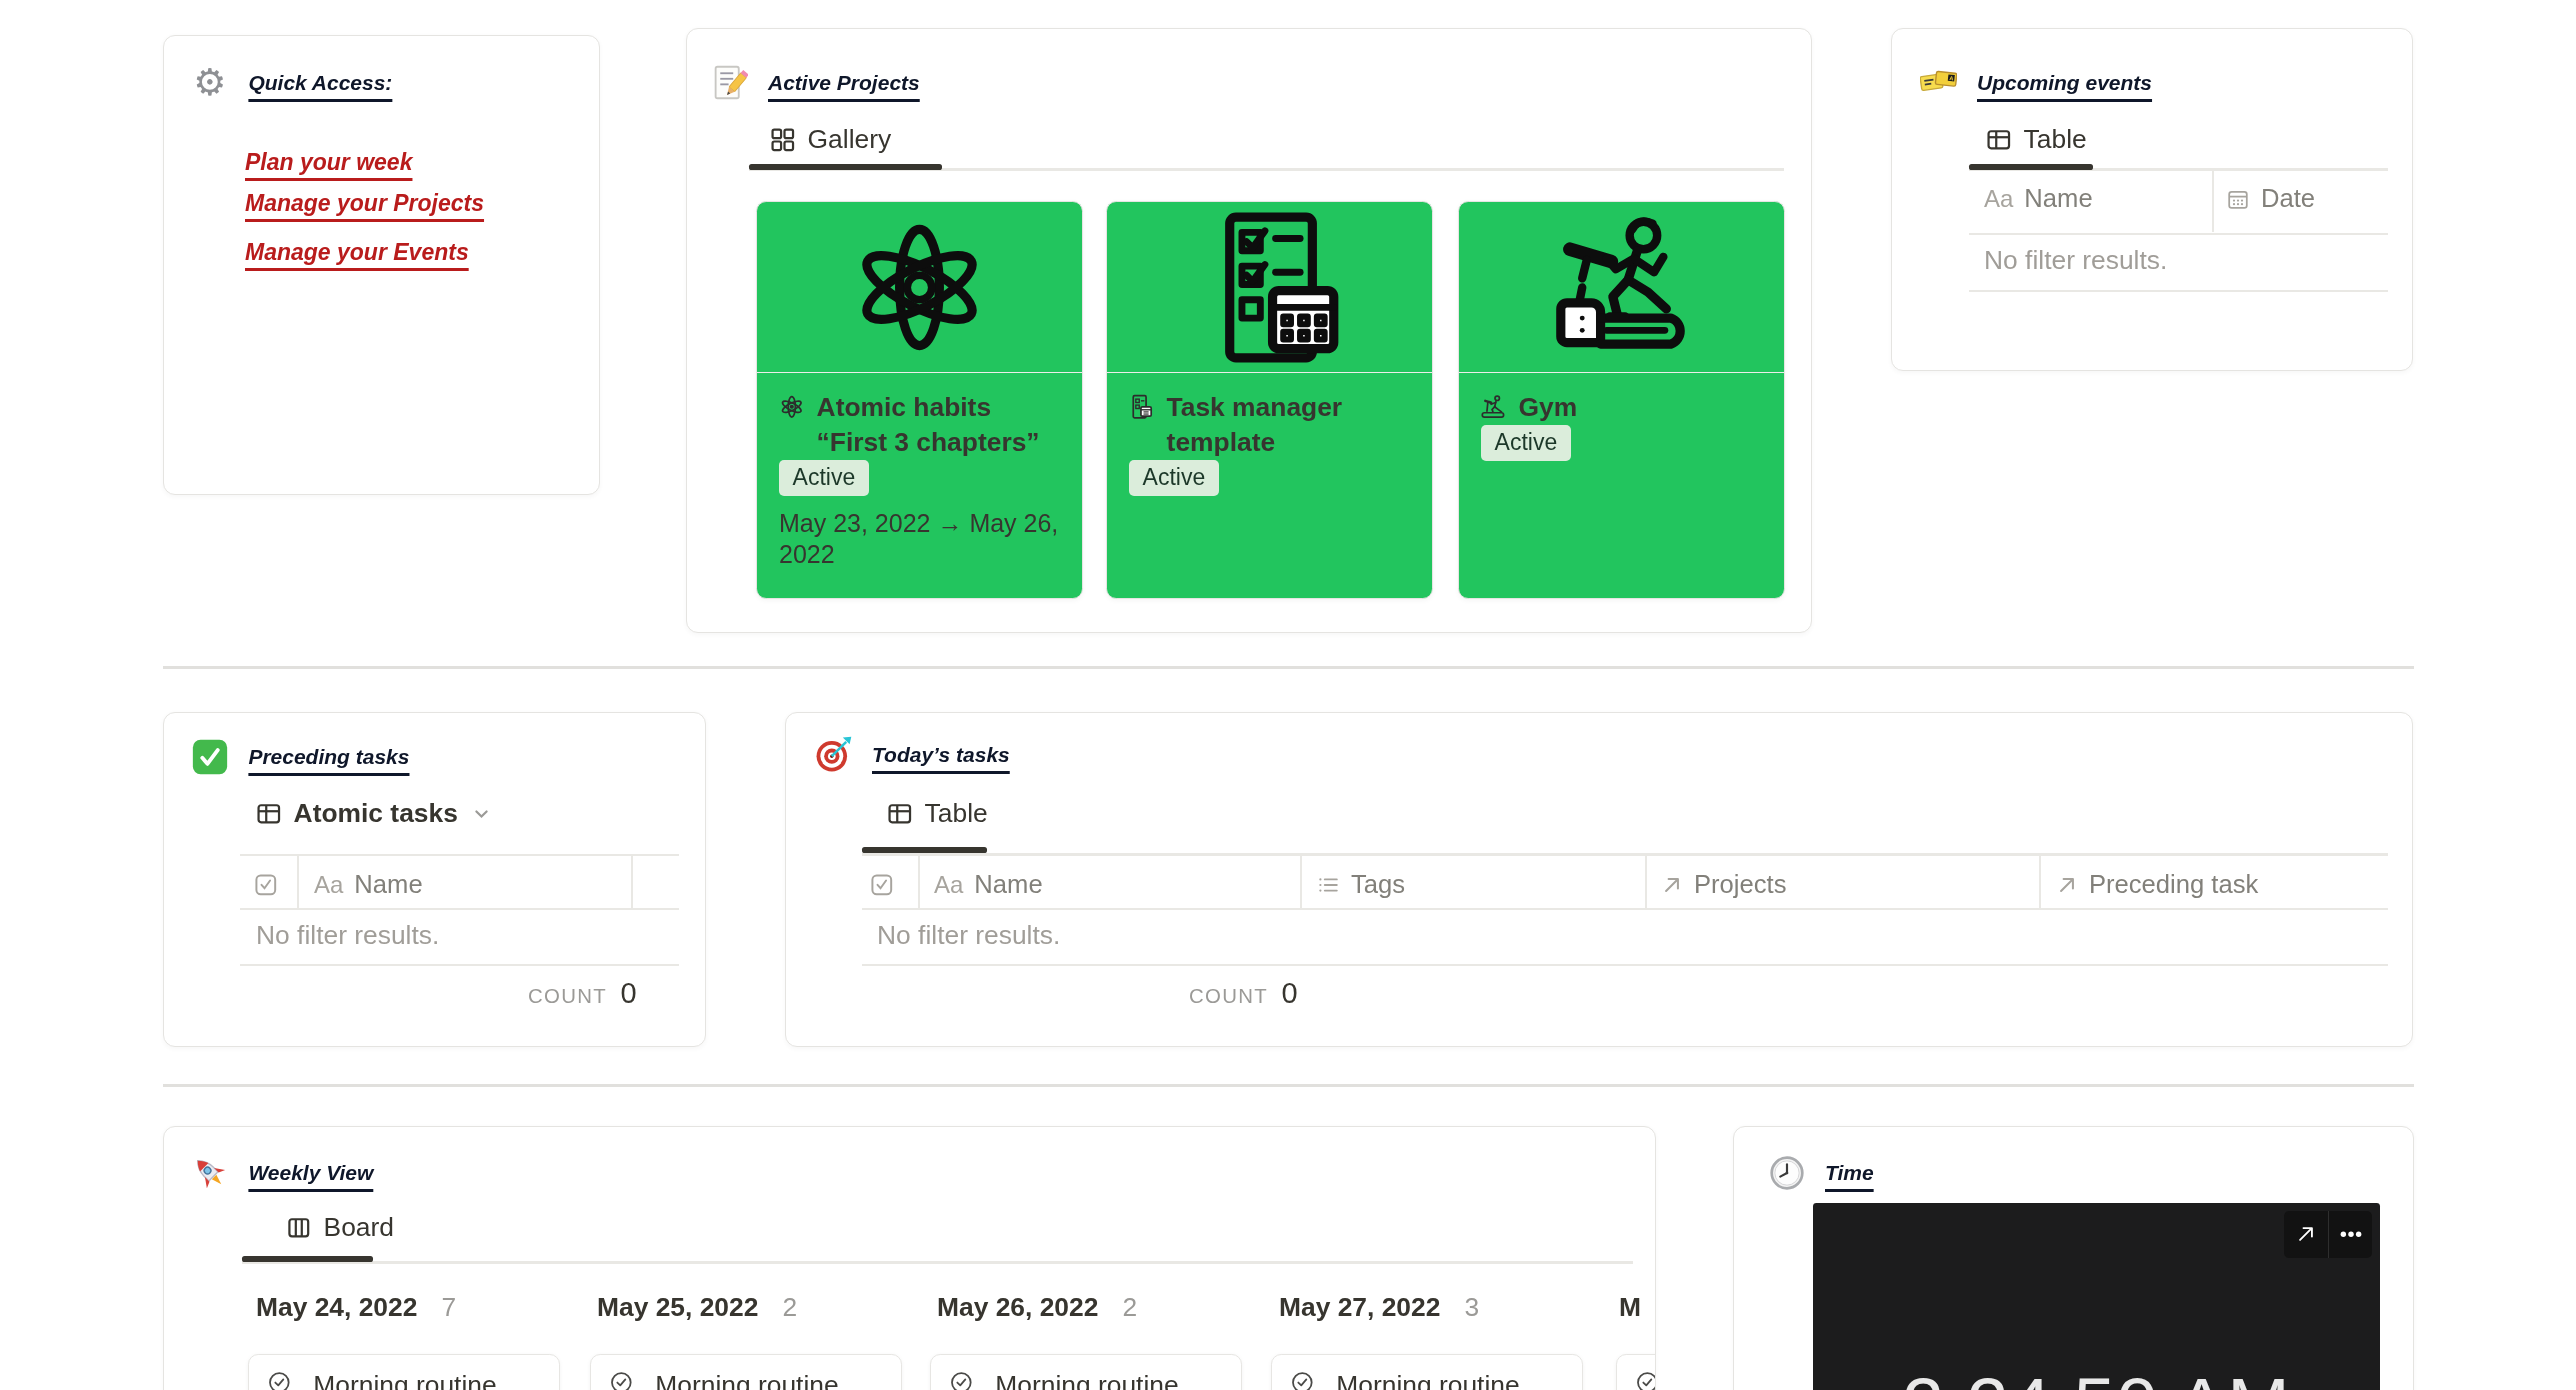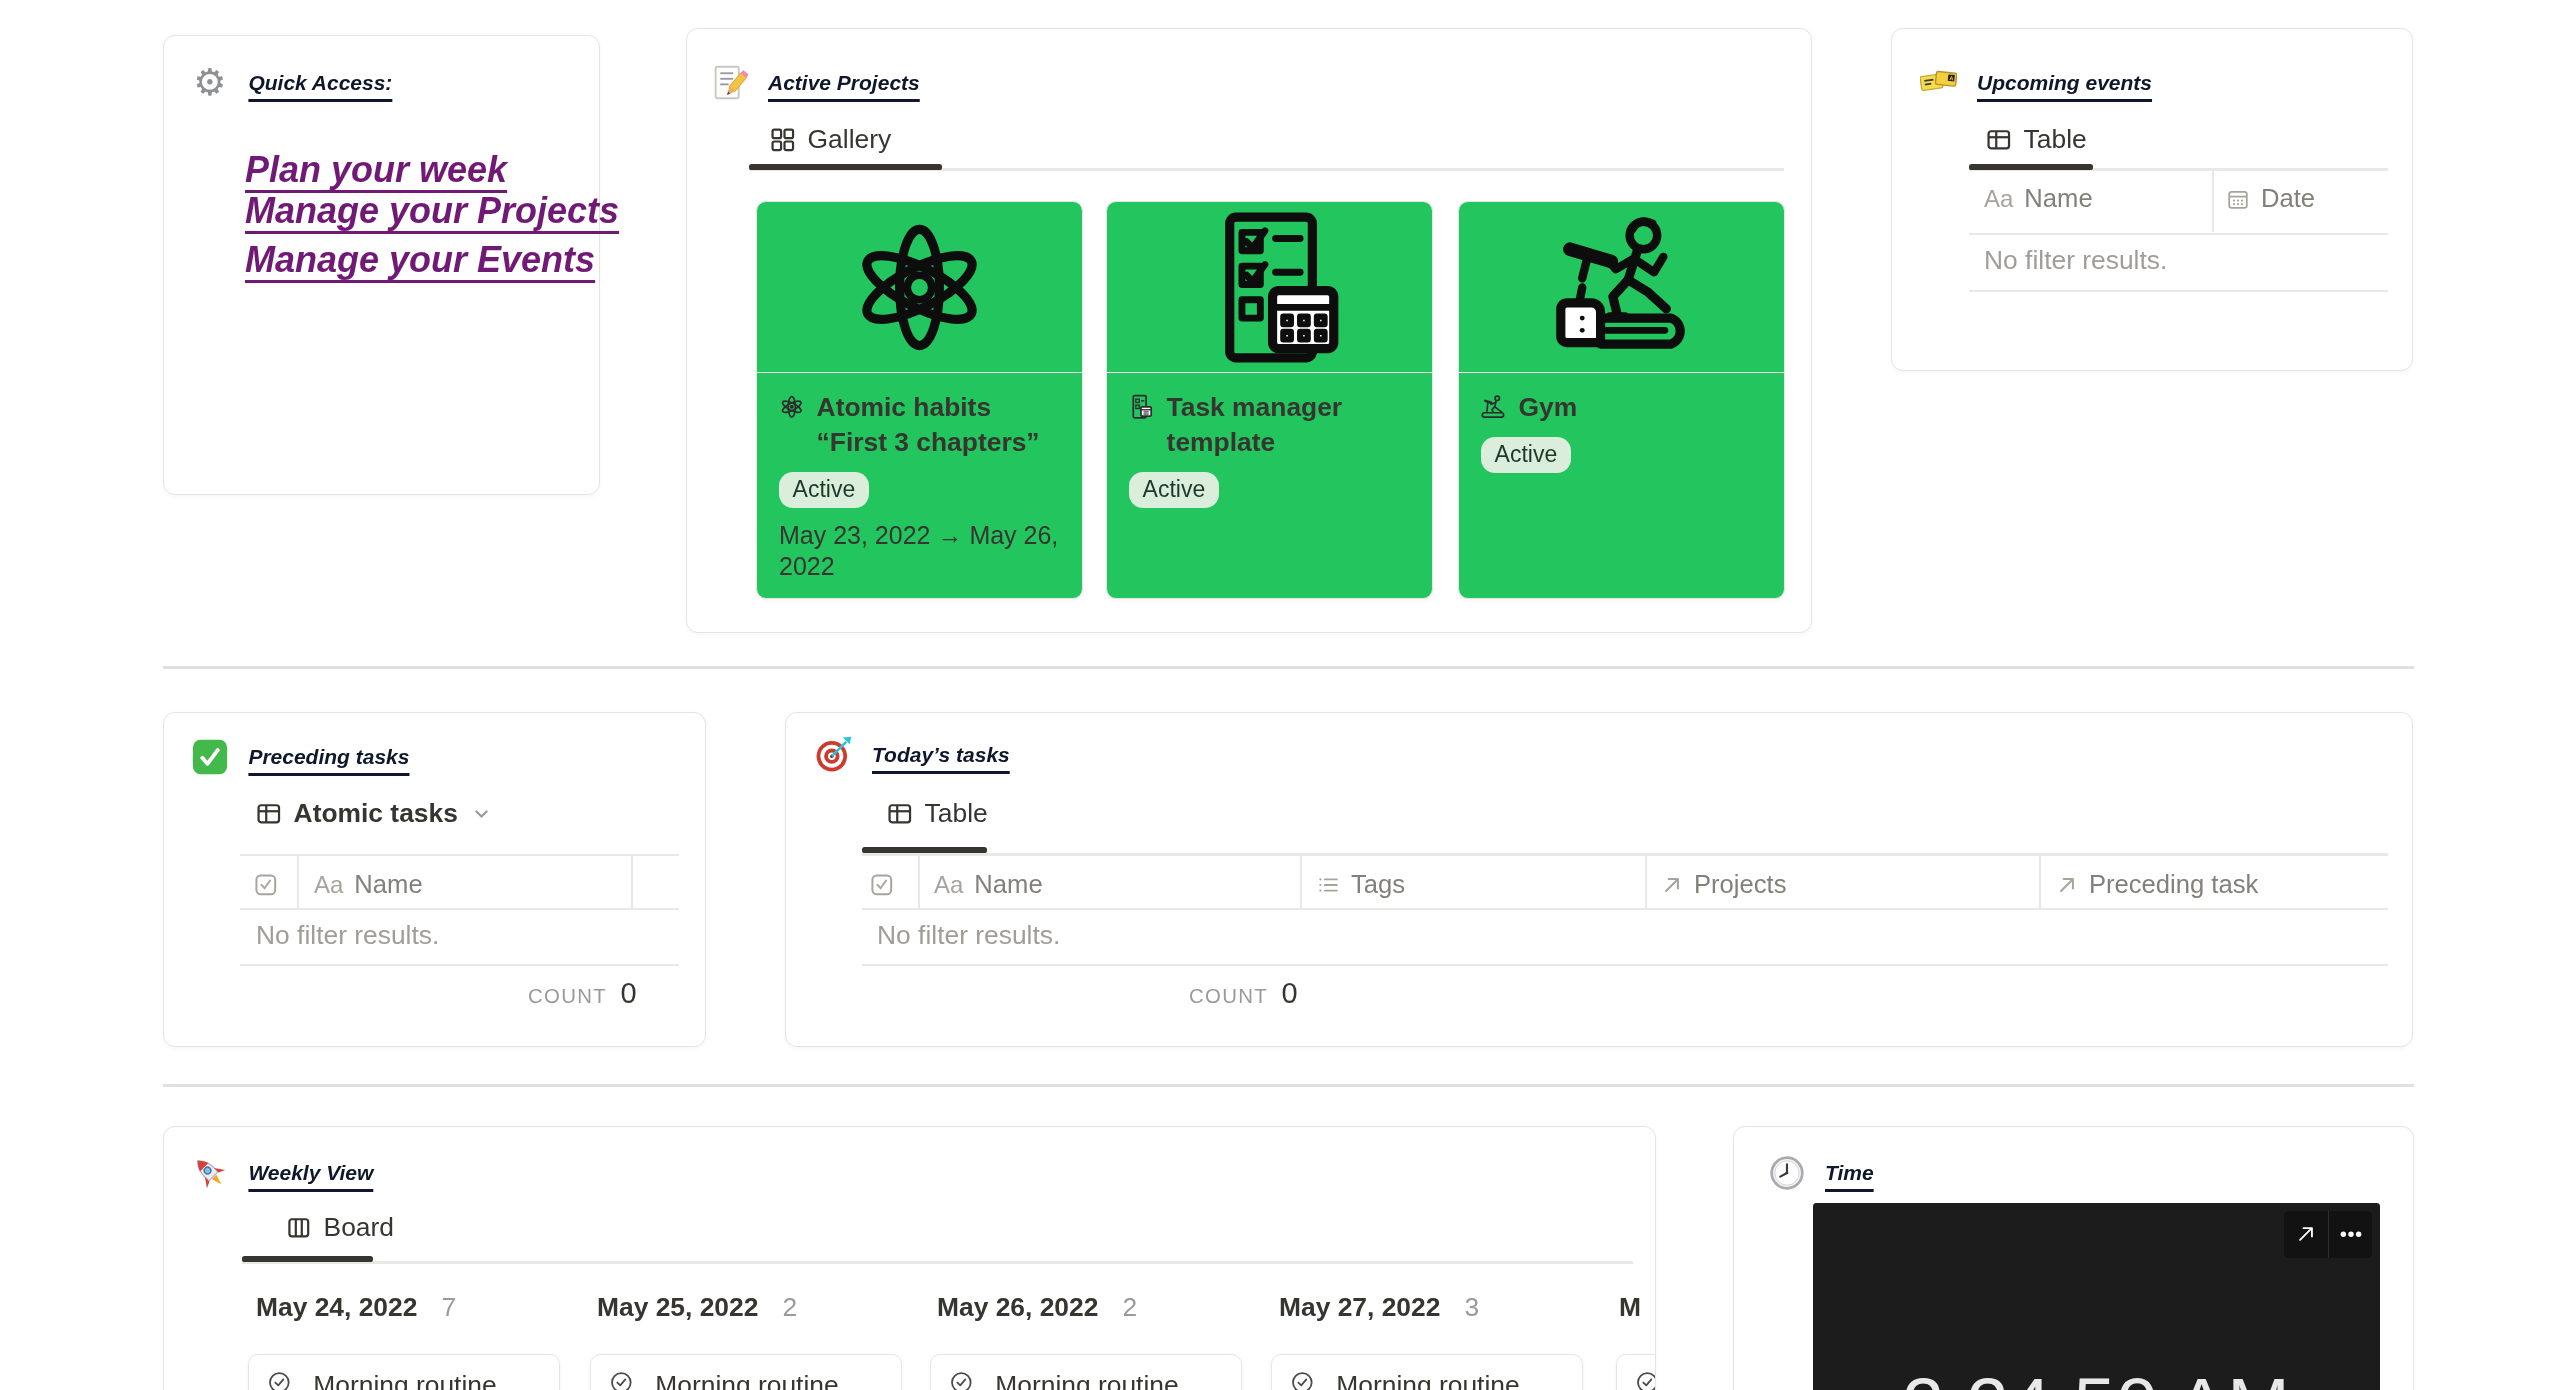--- a/index.html
+++ b/index.html
@@ -14,22 +14,22 @@
     box-shadow:0 1.7px 5.1px rgba(15,15,15,0.035);
   }
   .head { position:absolute; display:flex; align-items:center; gap:19px; }
   .icon44 { width:39px; height:39px; display:flex; align-items:center; justify-content:center; flex:0 0 auto; }
   .section-title {
     font-size:21px; font-weight:700; font-style:italic; color:#0f172a;
     text-decoration:underline; text-decoration-thickness:2.6px; text-underline-offset:8.5px;
     white-space:nowrap;
   }
   .qa-link {
-    position:absolute; left:81px; font-size:36px; font-weight:600; font-style:italic;
-    color:#701a75; text-decoration:underline; text-decoration-thickness:2.6px;
+    position:absolute; left:81px; font-size:23px; font-weight:600; font-style:italic;
+    color:#b91c1c; text-decoration:underline; text-decoration-thickness:2.6px;
     text-underline-offset:7.7px; white-space:nowrap; cursor:pointer;
   }
   .tab { position:absolute; display:flex; align-items:center; gap:12px;
          font-size:26.4px; font-weight:500; color:#37352f; cursor:pointer; }
   .tbar-dark { position:absolute; height:6px; background:#37352f; border-radius:2.6px; }
   .tbar-light { position:absolute; height:2.6px; background:#e9e8e4; }
   .hline { position:absolute; height:1.7px; background:#e9e8e4; }
   .vsep  { position:absolute; width:1.7px;  background:#e9e8e4; }
   .th { position:absolute; height:53px; display:flex; align-items:center; gap:11px;
         font-size:25.6px; color:#82807a; white-space:nowrap; cursor:pointer; }
@@ -42,22 +42,22 @@
 
   
   .gcard { position:absolute; top:172px; width:327px; height:398px; background:#22c55e;
            border:1.7px solid #e6e5e2; border-radius:10.2px; overflow:hidden;
            box-shadow:0 1.7px 5.1px rgba(15,15,15,0.04); cursor:pointer; }
   .gimg { height:171px; border-bottom:1.7px solid #ededea; display:flex;
           align-items:center; justify-content:center; }
   .gbody { padding:17px 22px; }
   .gtitle { display:flex; gap:12px; font-size:26.4px; font-weight:600; line-height:35px; color:#37352f; }
   .gtitle .mini { flex:0 0 auto; margin-top:4.3px; }
-  .badge { display:inline-block; margin-top:12px; background:#dbeddb; color:#1c3829;
-           font-size:23px; line-height:23px; padding:6px 13.6px 6.8px; border-radius:14px; }
+  .badge { display:inline-block; background:#dbeddb; color:#1c3829;
+           font-size:23px; line-height:23px; padding:6px 13.6px 6.8px; border-radius:5px; }
   .gdates { margin-top:12px; font-size:25px; line-height:31.5px; color:#37352f; }
 
   
   .board-col-head { position:absolute; display:flex; align-items:center; gap:24px;
                     font-size:26.4px; white-space:nowrap; }
   .bc-date { font-weight:600; color:#37352f; }
   .bc-count { color:#9b9a97; }
   .bcard { position:absolute; width:312px; height:102px; background:#fff;
            border:1.7px solid #e7e6e3; border-radius:10.2px;
            box-shadow:0 1.7px 4.3px rgba(15,15,15,0.05);

